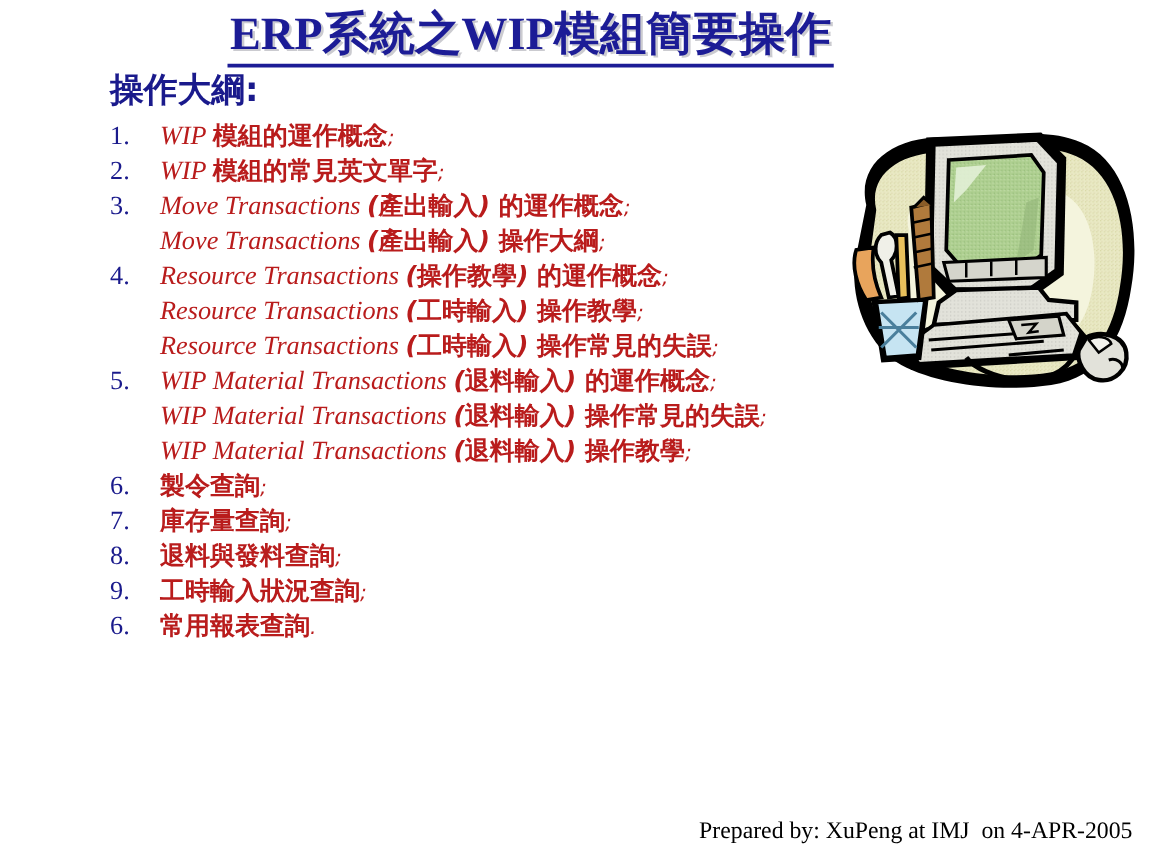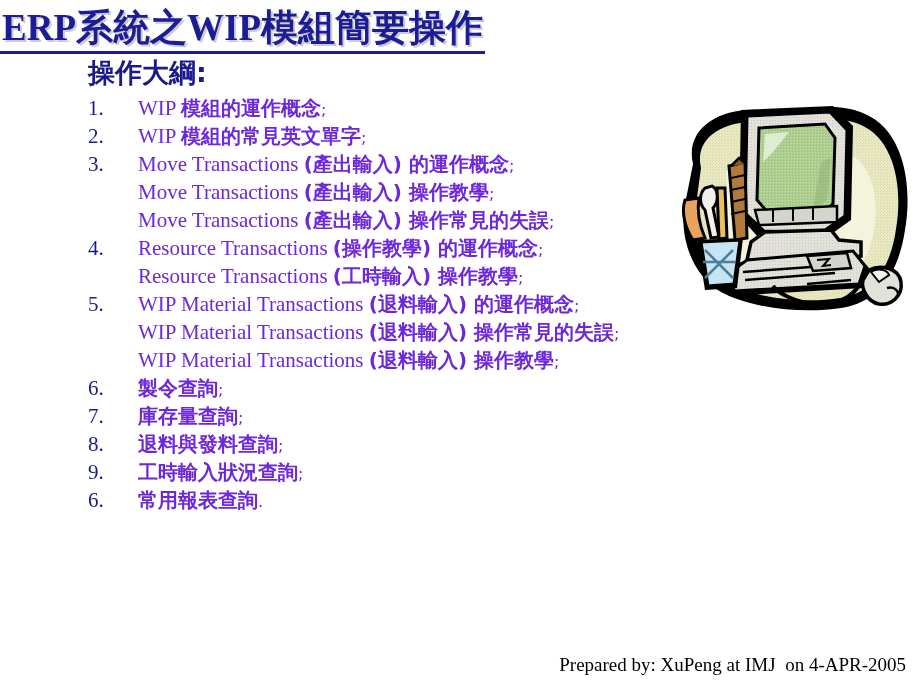--- a/index.html
+++ b/index.html
@@ -14,20 +14,21 @@
     overflow: hidden;
     font-family: "Liberation Serif", "DejaVu Serif", serif;
   }
 
   
   #slide-title {
     position: absolute;
     left: 0;
     top: 6px;
     width: 849px;
+    text-align: center;
     font-family: "Liberation Serif", "DejaVu Serif", serif;
     font-weight: bold;
     font-size: 37px;
     line-height: 44px;
     letter-spacing: 0px;
     color: #1c1c96;
     white-space: nowrap;
   }
   #slide-title .title-inner {
     display: inline-block;
@@ -67,25 +68,26 @@
     position: absolute;
     left: 0;
     top: 0;
     width: 46px;
     font-family: "Liberation Serif", "DejaVu Serif", serif;
     font-size: 21px;
     color: #1a1a8c;
   }
   .outline-text {
     position: absolute;
-    left: 50px;
+    left: 40px;
     top: 0;
     font-family: "Liberation Serif", "DejaVu Serif", serif;
     font-size: 21px;
-    color: #6d28d9;
+    color: #b91c1c;
+    font-style: italic;
   }
   
   .outline-text, .outline-row {
     font-synthesis: weight;
   }
   .cjk {
     font-family: "DejaVu Sans", "Liberation Sans", sans-serif;
     font-weight: bold;
     font-size: 20px;
   }
@@ -136,31 +138,31 @@
     </div>
     <div class="outline-row">
       <span class="outline-num">2.</span>
       <span class="outline-text"><span class="lat">WIP </span><span class="cjk">模組的常見英文單字</span><span class="semi">;</span></span>
     </div>
     <div class="outline-row">
       <span class="outline-num">3.</span>
       <span class="outline-text"><span class="lat">Move Transactions </span><span class="cjk">(產出輸入) 的運作概念</span><span class="semi">;</span></span>
     </div>
     <div class="outline-row">
-      <span class="outline-text"><span class="lat">Move Transactions </span><span class="cjk">(產出輸入) 操作教學</span><span class="semi">;</span></span>
-    </div>
-    <div class="outline-row">
-      <span class="outline-text"><span class="lat">Move Transactions </span><span class="cjk">(產出輸入) 操作常見的失誤</span><span class="semi">;</span></span>
+      <span class="outline-text"><span class="lat">Move Transactions </span><span class="cjk">(產出輸入) 操作大綱</span><span class="semi">;</span></span>
     </div>
     <div class="outline-row">
       <span class="outline-num">4.</span>
       <span class="outline-text"><span class="lat">Resource Transactions </span><span class="cjk">(操作教學) 的運作概念</span><span class="semi">;</span></span>
     </div>
     <div class="outline-row">
       <span class="outline-text"><span class="lat">Resource Transactions </span><span class="cjk">(工時輸入) 操作教學</span><span class="semi">;</span></span>
+    </div>
+    <div class="outline-row">
+      <span class="outline-text"><span class="lat">Resource Transactions </span><span class="cjk">(工時輸入) 操作常見的失誤</span><span class="semi">;</span></span>
     </div>
     <div class="outline-row">
       <span class="outline-num">5.</span>
       <span class="outline-text"><span class="lat">WIP Material Transactions </span><span class="cjk">(退料輸入) 的運作概念</span><span class="semi">;</span></span>
     </div>
     <div class="outline-row">
       <span class="outline-text"><span class="lat">WIP Material Transactions </span><span class="cjk">(退料輸入) 操作常見的失誤</span><span class="semi">;</span></span>
     </div>
     <div class="outline-row">
       <span class="outline-text"><span class="lat">WIP Material Transactions </span><span class="cjk">(退料輸入) 操作教學</span><span class="semi">;</span></span>

